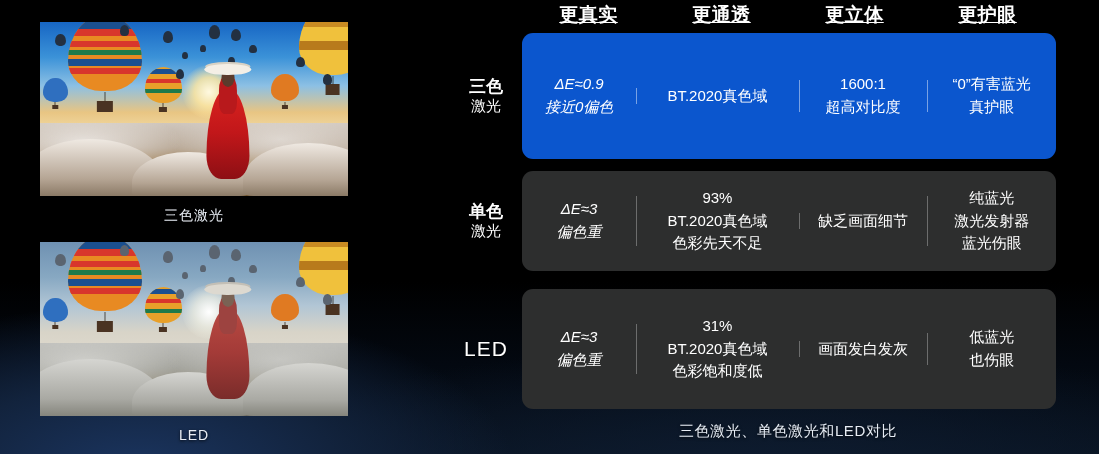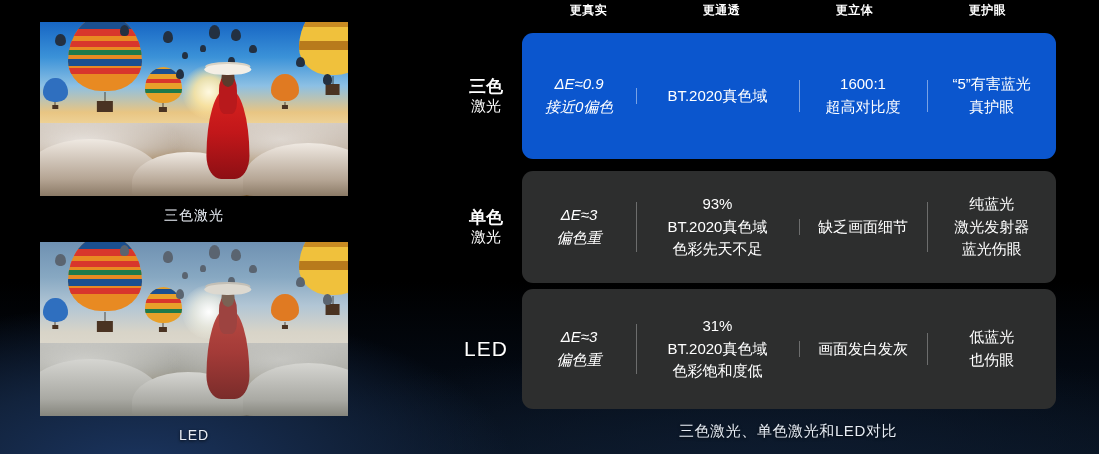--- a/index.html
+++ b/index.html
@@ -151,32 +151,33 @@
     left: 450px; top: 0;
     width: 649px; height: 454px;
   }
   #col-headers {
     position:absolute; left:72px; top:2px;
     width: 532px; height: 26px;
     display:flex;
   }
   .col-head {
     flex:1; text-align:center;
-    color:#ffffff; font-size:12px; font-weight:bold;
+    color:#ffffff; font-size:19px; font-weight:bold;
     letter-spacing:.5px;
     text-shadow:0 1px 2px rgba(0,0,0,.9);
+    text-decoration:underline;
   }
 
   .row {
     position:absolute; left:0;
     width: 606px; height: 0;
     display:flex; align-items:center;
   }
   #row-0 { top:33px; height:126px; }
-  #row-1 { top:171px; height:112px; }
+  #row-1 { top:171px; height:100px; }
   #row-2 { top:289px; height:120px; }
 
   .row-label {
     width: 72px;
     flex: none;
     text-align:center;
     color:#ffffff;
     line-height:1.26;
     text-shadow:0 1px 2px rgba(0,0,0,.9);
   }
@@ -411,21 +412,21 @@
           <span class="line">接近0偏色</span>
         </div>
         <div class="cell wide">
           <span class="line">BT.2020真色域</span>
         </div>
         <div class="cell">
           <span class="line">1600:1</span>
           <span class="line">超高对比度</span>
         </div>
         <div class="cell">
-          <span class="line">“5”有害蓝光</span>
+          <span class="line">“0”有害蓝光</span>
           <span class="line">真护眼</span>
         </div>
       </div>
     </div>
 
     <div class="row" id="row-1">
       <div class="row-label">
         <span class="l1">单色</span>
         <span class="l2">激光</span>
       </div>

